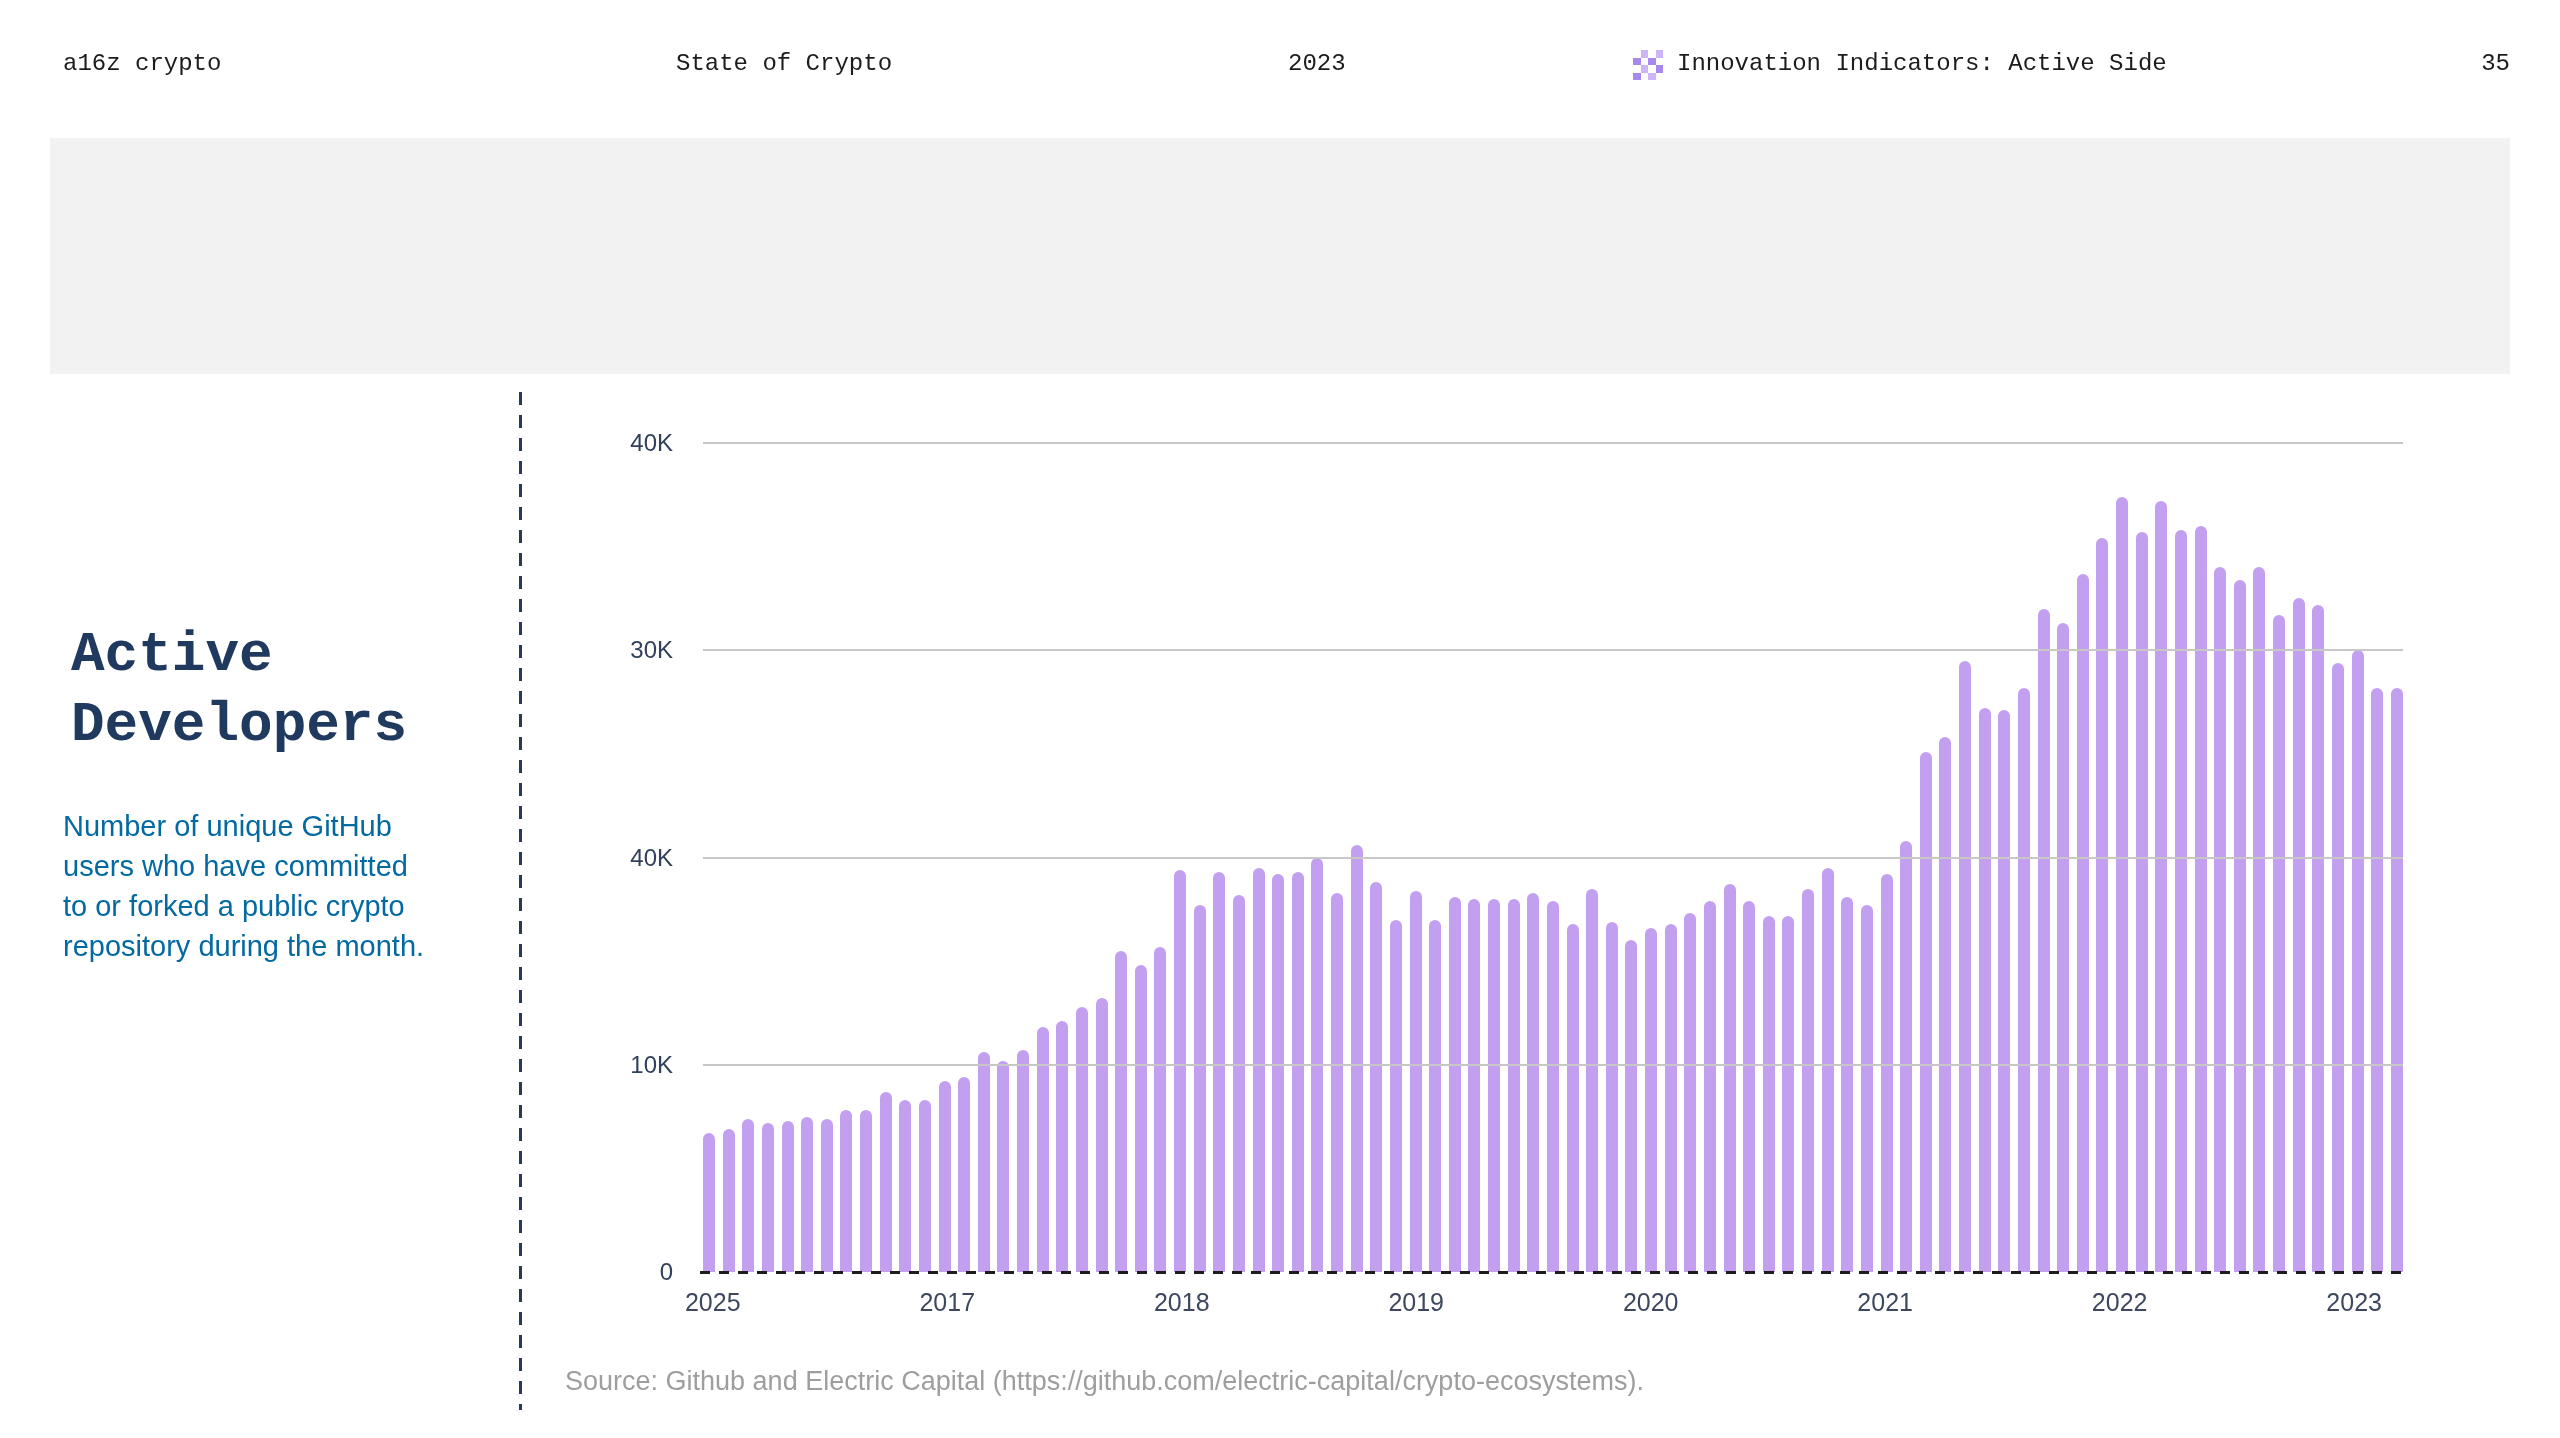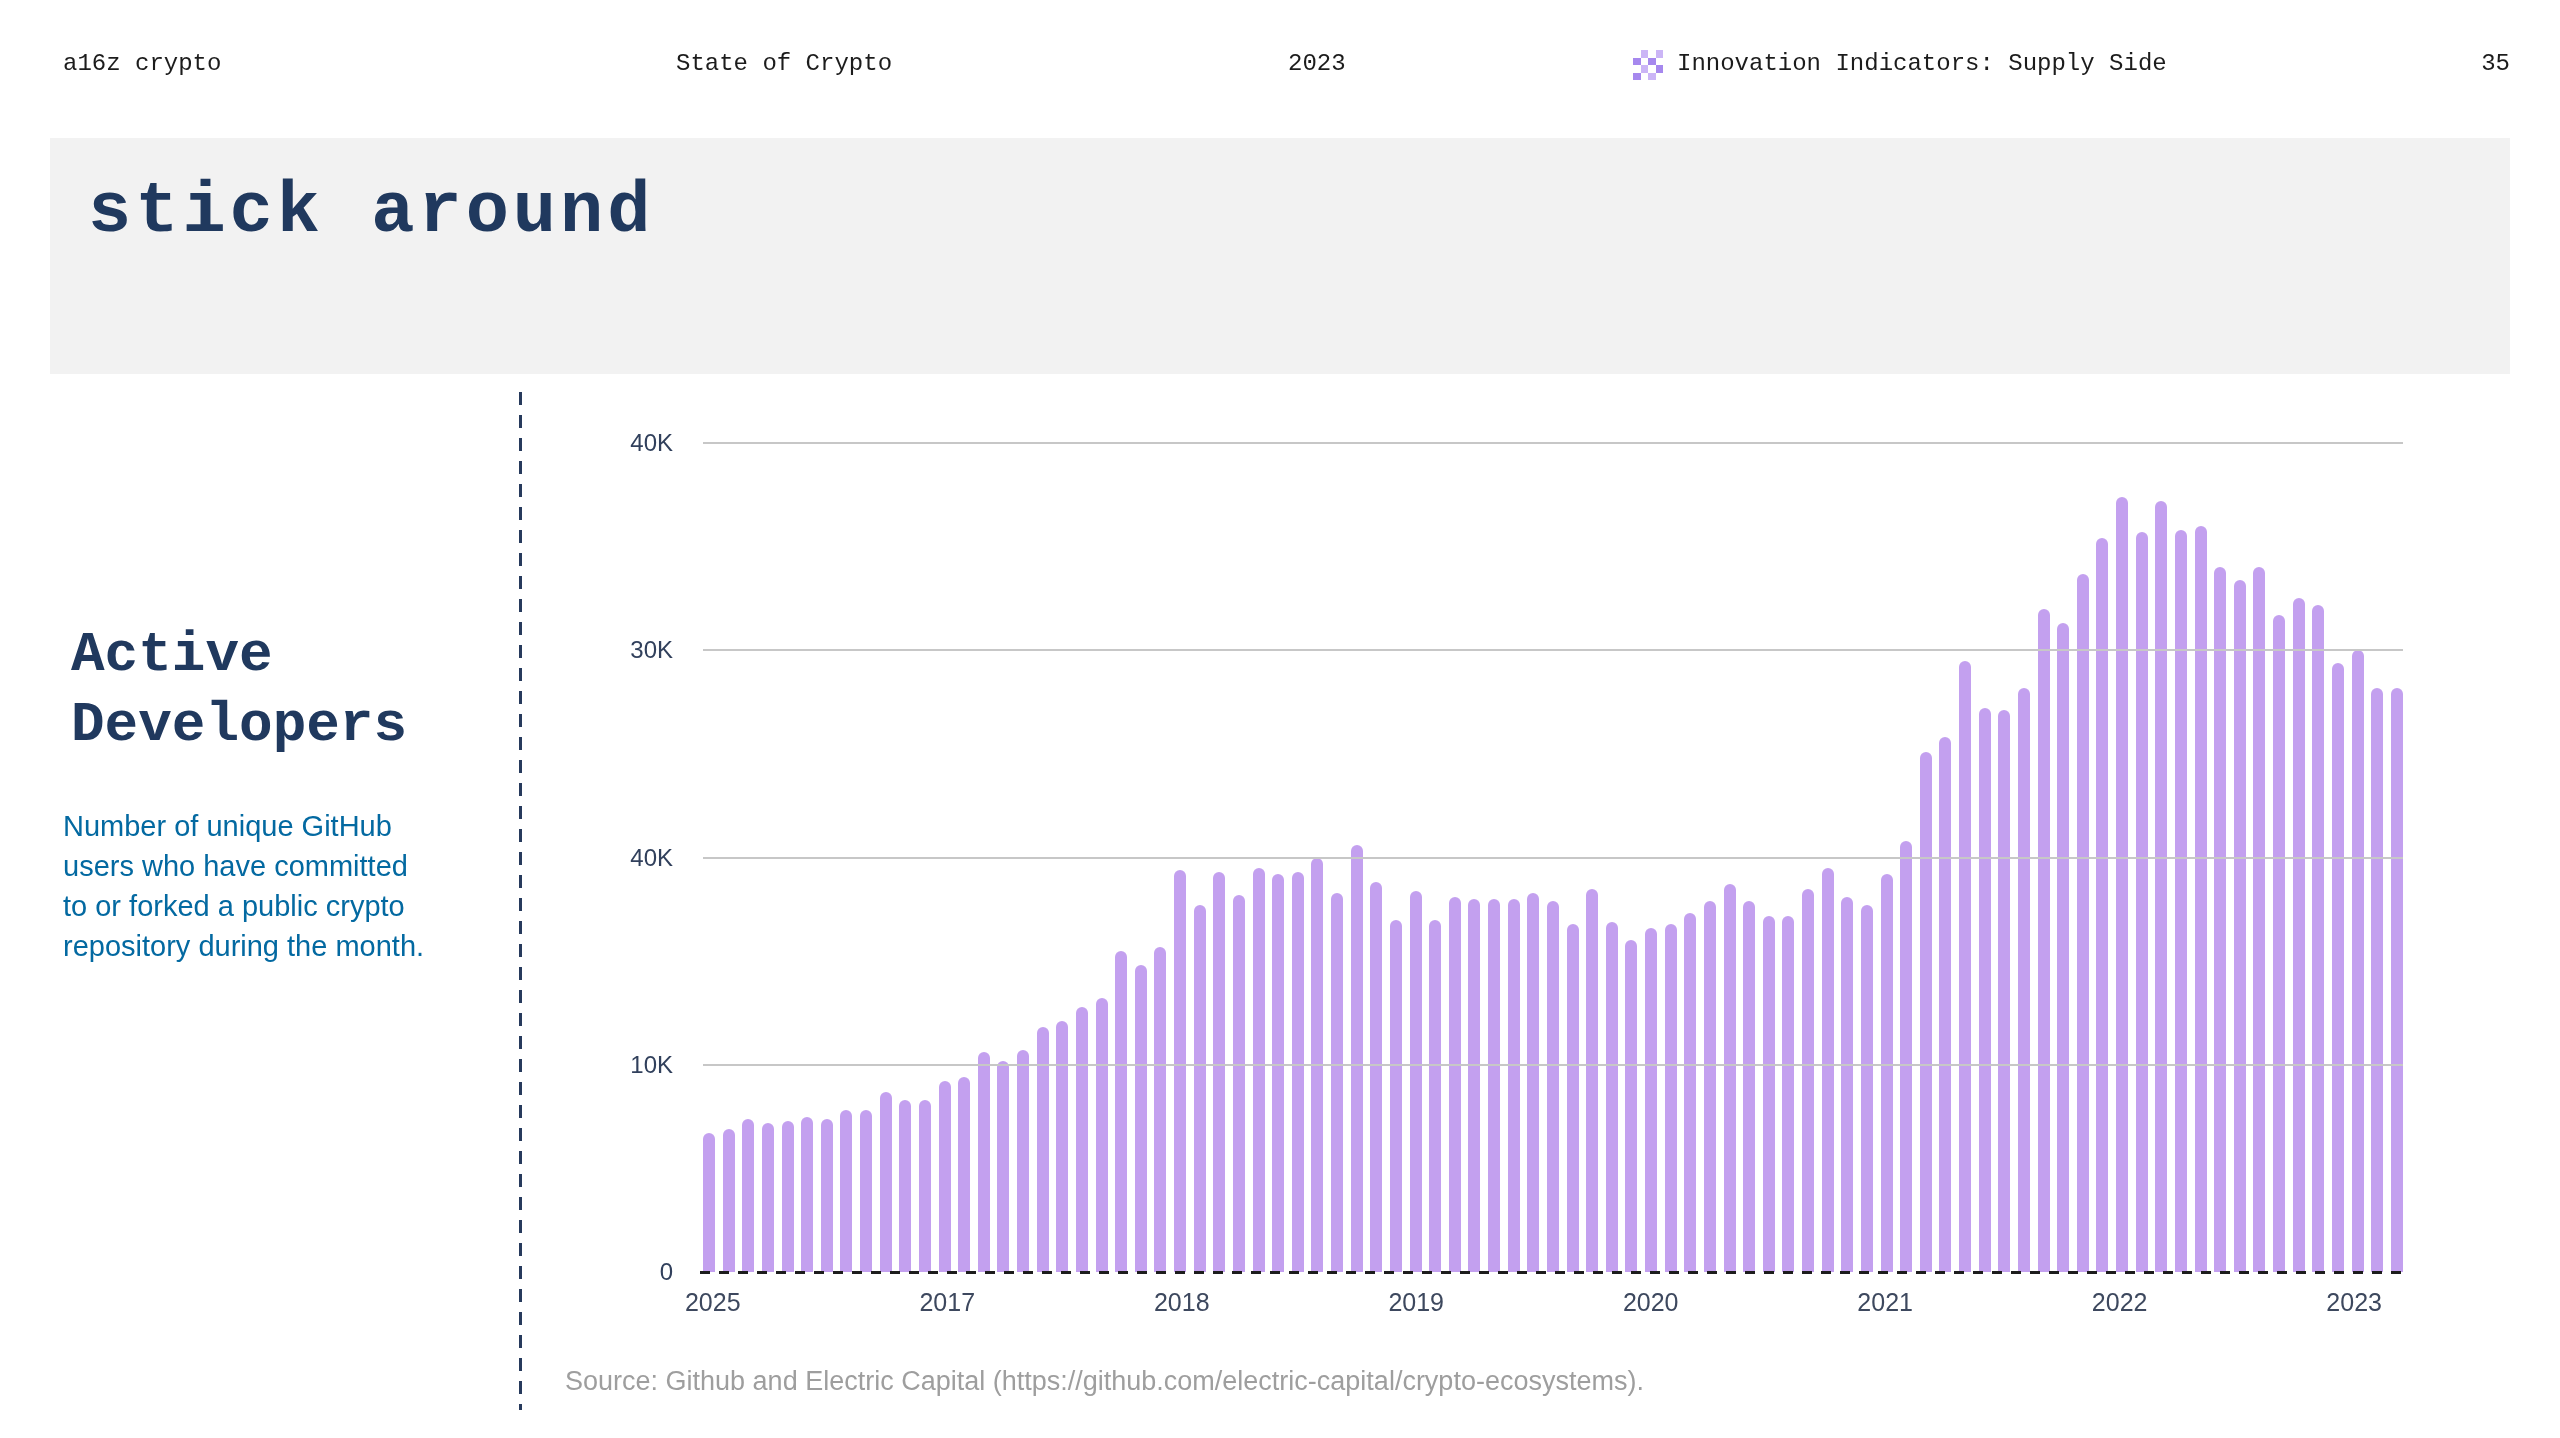--- a/index.html
+++ b/index.html
@@ -79,27 +79,26 @@
       <i></i>
       <i></i>
       <i class="l"></i>
       <i></i>
       <i class="d"></i>
       <i class="d"></i>
       <i></i>
       <i class="l"></i>
       <i></i>
     </span>
-  <span class="tb-sectlabel">Innovation Indicators: Supply Side</span>
+  <span class="tb-sectlabel">Innovation Indicators: Active Side</span>
   <span class="tb-page">35</span>
 </header>
 
 <section class="banner" style="background: rgb(242, 242, 242);">
   <h1>
-    <span>stick around</span>
   </h1>
 </section>
 
 <h2 class="side-heading">Active Developers</h2>
 <p class="side-desc">Number of unique GitHub users who have committed to or forked a public crypto repository during the month.</p>
 
 <div class="divider"></div>
 
 <div class="plot-area">
   <div class="bars">

